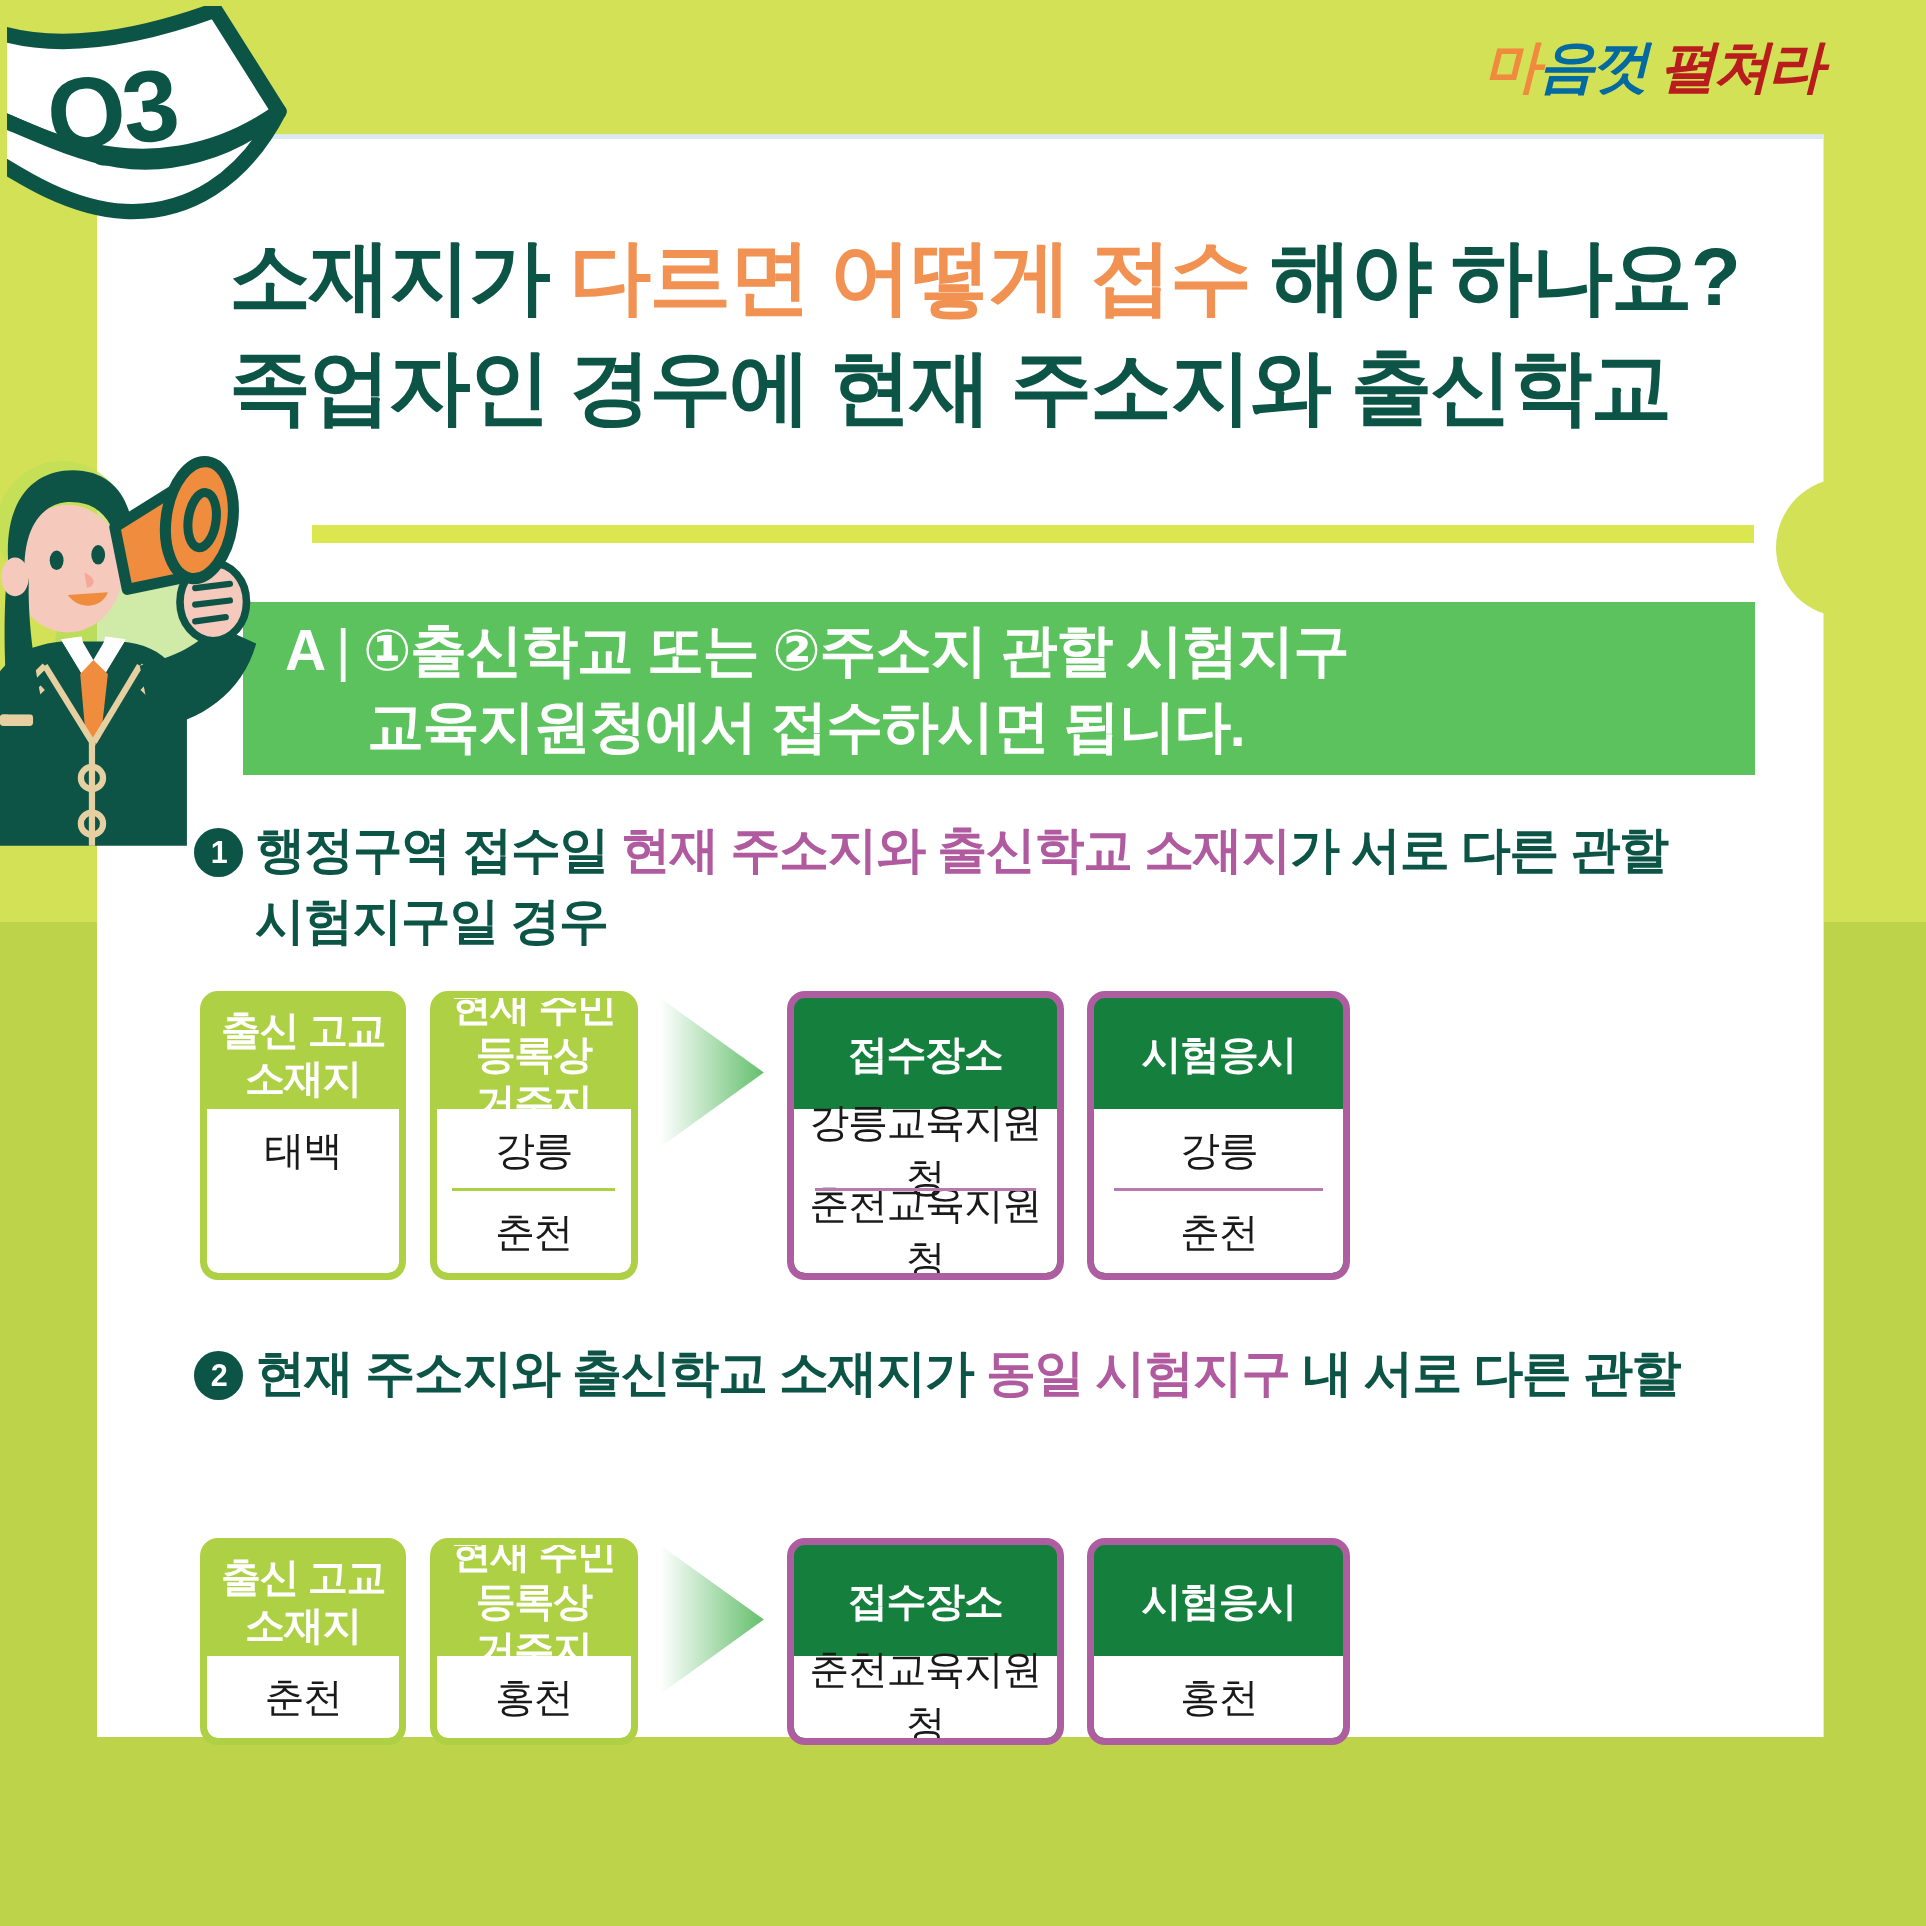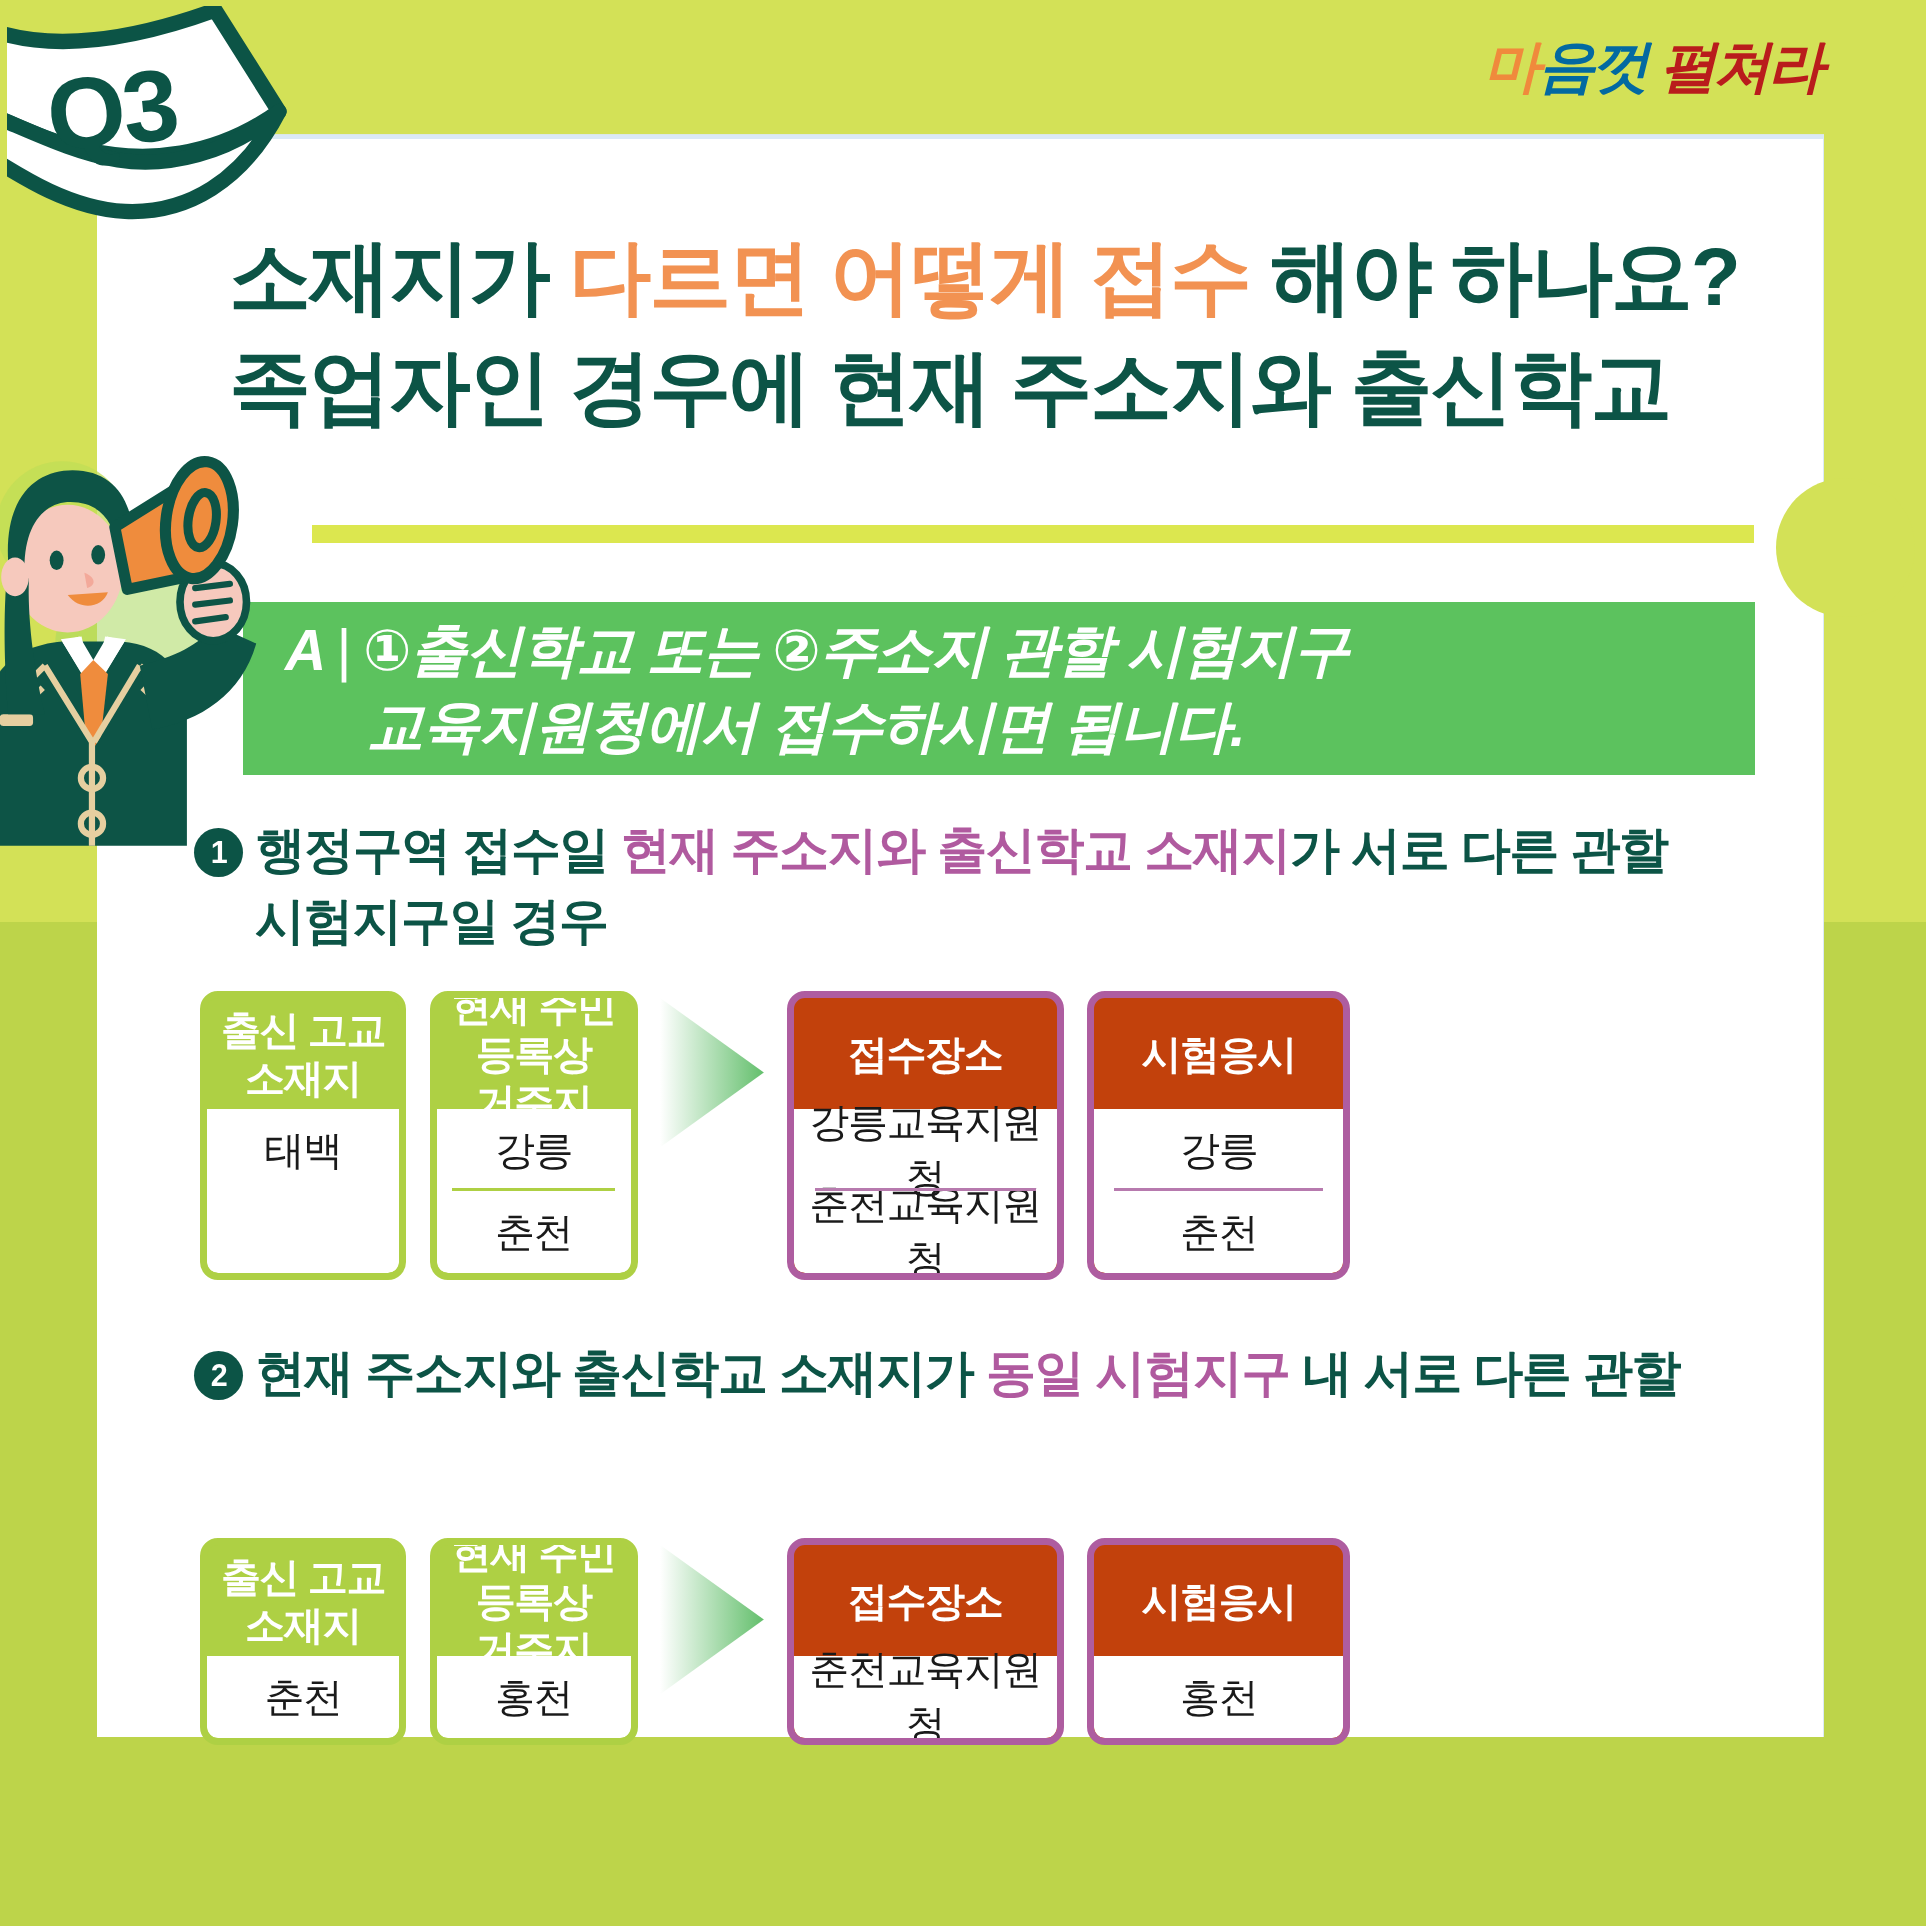--- a/index.html
+++ b/index.html
@@ -105,21 +105,20 @@
   #answer-banner{
     position:absolute;left:243px;top:602px;
     width:1512px;height:173px;
     background:#5cc25e;z-index:15;
     display:flex;align-items:center;
   }
   #answer-inner{
     padding-left:42px;
     color:#ffffff;font-size:57px;font-weight:bold;line-height:1.33;
     letter-spacing:-1.4px;
-    font-style:italic;
   }
   #answer-inner .a-mark{margin-right:11px;}
   #answer-inner .a-bar{margin-right:14px;font-weight:normal;}
   #answer-l2{padding-left:82px;}
 
   
   #mascot{position:absolute;left:-21px;top:416px;width:298px;height:430px;z-index:18;}
 
   
   .item-head{
@@ -144,21 +143,21 @@
   #row1{left:200px;top:991px;}
   #row2{left:200px;top:1538px;}
 
   .card{
     border-radius:18px;
     overflow:hidden;
     display:flex;flex-direction:column;
     box-sizing:border-box;
   }
   .card.green{border:7.6px solid #aed044;background:#aed044;}
-  .card.purple{border:7.6px solid #ae5da0;background:#c2410c;}
+  .card.purple{border:7.6px solid #ae5da0;background:#15803d;}
 
   .card-head{
     color:#ffffff;font-weight:bold;text-align:center;
     letter-spacing:-1.4px;line-height:1.2;
     display:flex;align-items:center;justify-content:center;
   }
   .card-body{
     background:#ffffff;
     display:flex;flex-direction:column;
     border-bottom-left-radius:11px;border-bottom-right-radius:11px;

